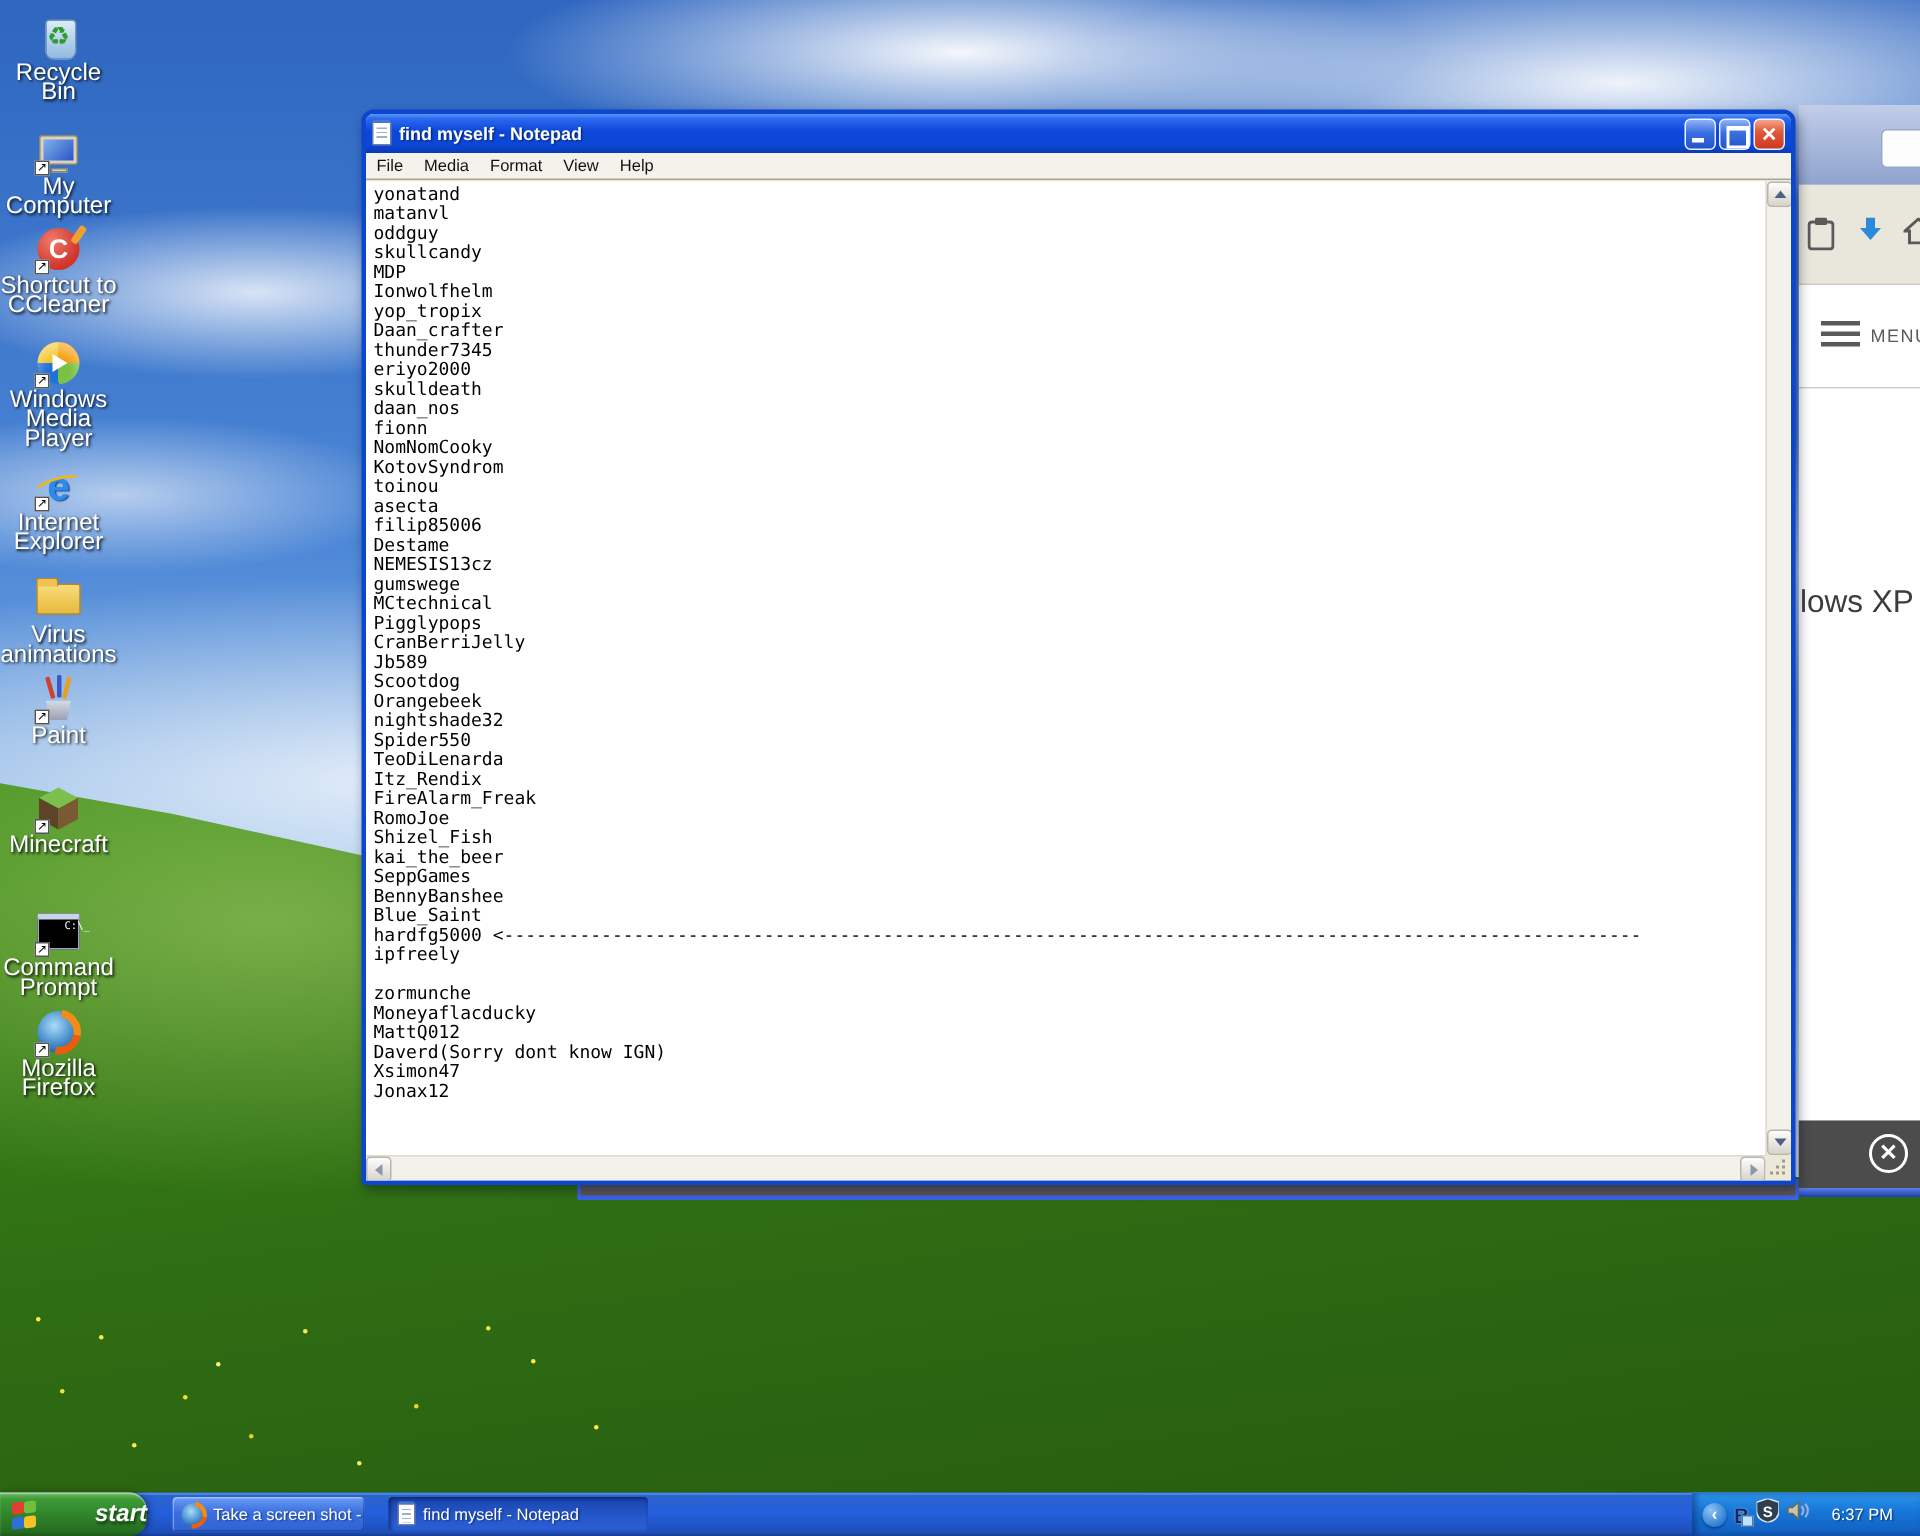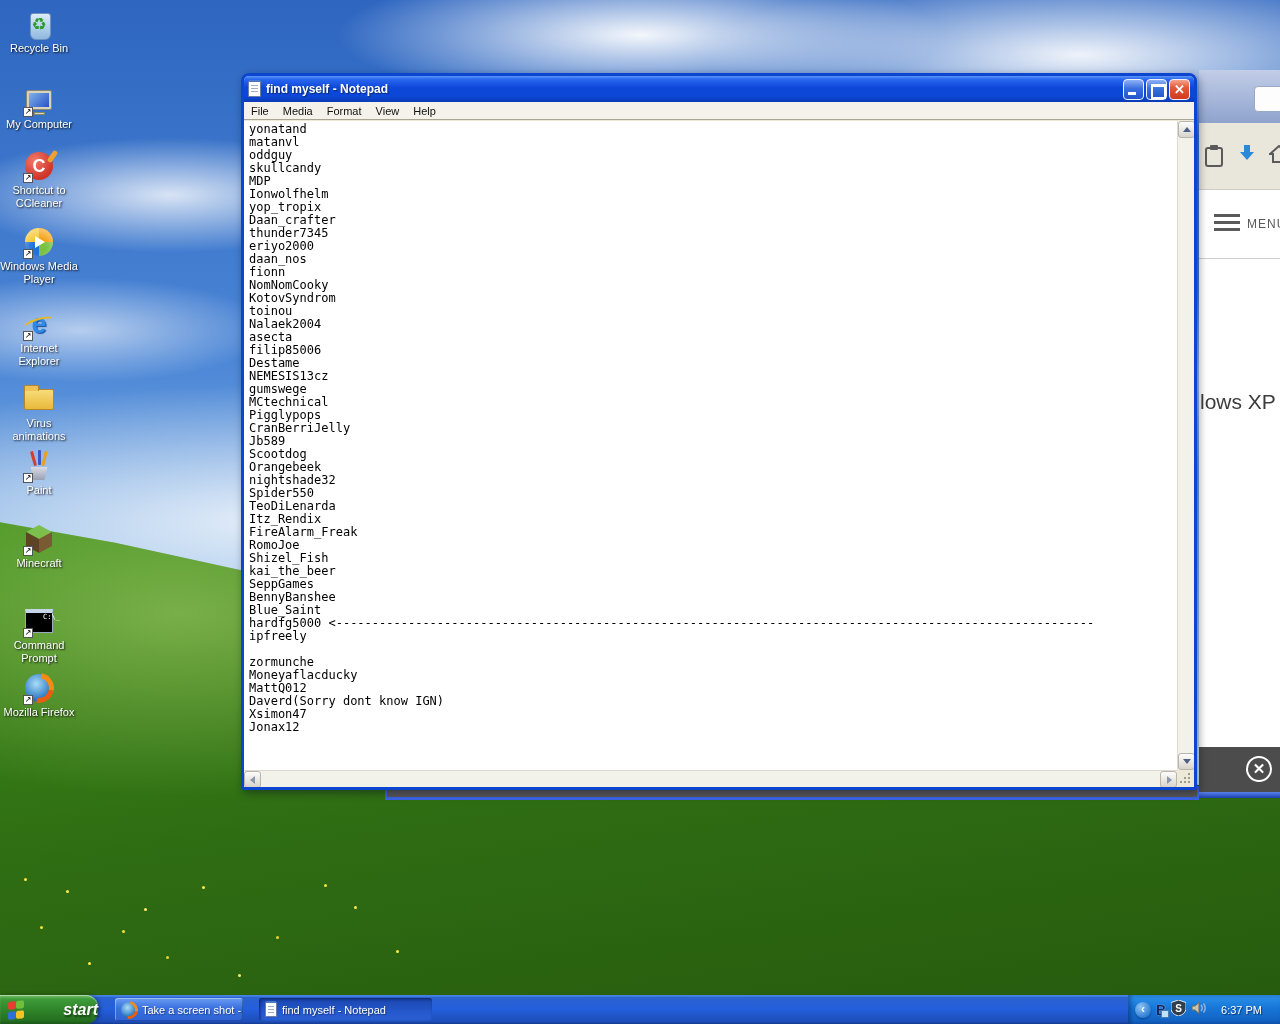--- a/index.html
+++ b/index.html
@@ -22,21 +22,21 @@
     clip-path:polygon(0 51%,9% 53%,20% 56%,36% 62%,54% 69%,74% 74%,100% 77.5%,100% 100%,0 100%);
     background:
     radial-gradient(ellipse 620px 260px at 14% 60%, rgba(225,245,150,.38), rgba(225,245,150,0) 70%),
     linear-gradient(172deg,#9aca58 0%,#6fb23a 14%,#4f9a26 32%,#3c8a1a 48%,#2f6d13 72%,#265a0e 100%);}
   .flowers{position:absolute;left:24px;top:878px;width:3px;height:3px;border-radius:50%;background:#ffe84a;z-index:1;
     box-shadow:42px 12px #ffe84a,98px 52px #f6e02c,178px 8px #ffe84a,252px 58px #f0d820,330px 28px #ffe84a,142px 78px #e8d020,
     64px 84px #ffe84a,214px 96px #f8e868,16px 48px #f0e040,372px 72px #ffe84a,300px 6px #f4e240,120px 30px #ffef70;}
 
   
   .dicon{position:absolute;left:0;width:78px;z-index:2;display:flex;flex-direction:column;align-items:center;cursor:default;}
-  .ilabel{margin-top:2px;color:#fff;font-size:11px;line-height:13px;text-align:center;text-shadow:1px 1px 2px rgba(0,0,0,.9);}
+  .ilabel{margin-top:2px;color:#fff;font-size:16px;line-height:13px;text-align:center;text-shadow:1px 1px 2px rgba(0,0,0,.9);}
   .ig{position:relative;width:34px;height:32px;display:flex;align-items:center;justify-content:center;}
   .sarr{position:absolute;left:1px;bottom:-1px;width:10px;height:10px;background:#fff;border:1px solid #555;
     font-size:8px;line-height:8px;text-align:center;color:#000;}
   .rb::before{content:"";position:absolute;left:8px;top:5px;width:19px;height:25px;border:1px solid #6f94c0;border-radius:3px 3px 6px 6px;
     background:linear-gradient(180deg,#dcecf8,#8fb8e0);}
   .rb span.sym{position:relative;color:#2f9a2f;font-size:17px;line-height:17px;}
   .mc .mon{width:26px;height:20px;background:#d9d2bf;border-radius:2px;border:1px solid #8a8670;padding:2px;}
   .mc .scr{width:100%;height:100%;background:linear-gradient(135deg,#7fb3e8,#2a52c8);}
   .mc .stand{position:absolute;bottom:1px;left:12px;width:11px;height:3px;background:#d9d2bf;border:1px solid #8a8670;}
   .cc{border-radius:50%;}
@@ -311,26 +311,26 @@
     <div class="tline">yonatand</div>
         <div class="tline">matanvl</div>
         <div class="tline">oddguy</div>
         <div class="tline">skullcandy</div>
         <div class="tline">MDP</div>
         <div class="tline">Ionwolfhelm</div>
         <div class="tline">yop_tropix</div>
         <div class="tline">Daan_crafter</div>
         <div class="tline">thunder7345</div>
         <div class="tline">eriyo2000</div>
+        <div class="tline">skulldeath</div>
         <div class="tline">daan_nos</div>
         <div class="tline">fionn</div>
         <div class="tline">NomNomCooky</div>
         <div class="tline">KotovSyndrom</div>
         <div class="tline">toinou</div>
-        <div class="tline">Nalaek2004</div>
         <div class="tline">asecta</div>
         <div class="tline">filip85006</div>
         <div class="tline">Destame</div>
         <div class="tline">NEMESIS13cz</div>
         <div class="tline">gumswege</div>
         <div class="tline">MCtechnical</div>
         <div class="tline">Pigglypops</div>
         <div class="tline">CranBerriJelly</div>
         <div class="tline">Jb589</div>
         <div class="tline">Scootdog</div>

